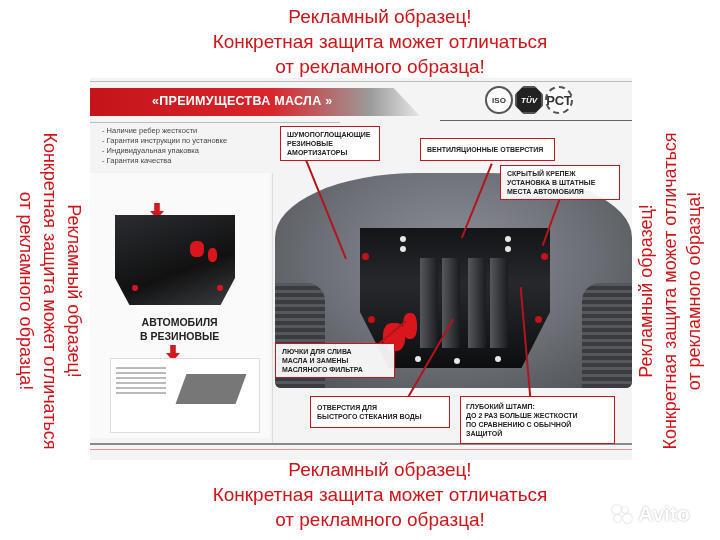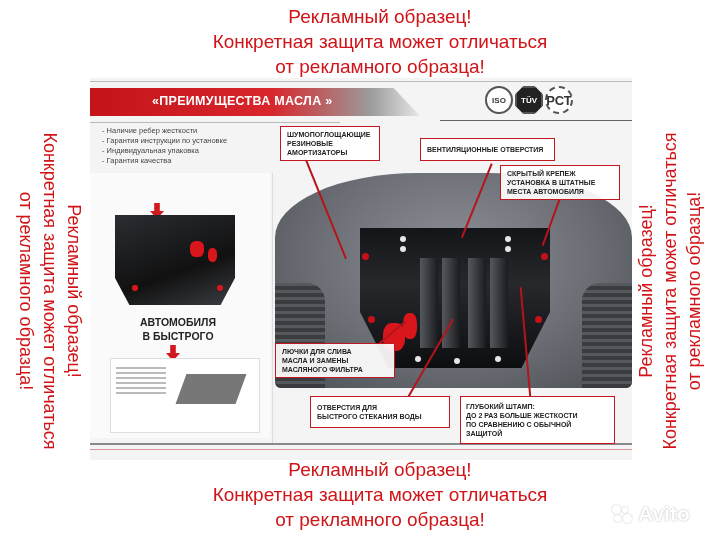--- a/index.html
+++ b/index.html
@@ -39,21 +39,21 @@
   }
   .banner-line { position:absolute; left:350px; top:42px; width:192px; height:1px; background:#666; }
   .banner-line2 { position:absolute; left:0; top:44px; width:250px; height:1px; background:#bbb; }
 
   .certs { position:absolute; left:395px; top:8px; display:flex; gap:2px; }
   .cert {
     width: 28px; height: 28px; border-radius: 50%; display:flex; align-items:center;
     justify-content:center; font-size: 8px; font-weight: bold; color: #333;
     border: 2px solid #555; background: #fff;
   }
-  .cert.tuv { background:#222; color:#fff; border-radius: 2px; clip-path: polygon(30% 0,70% 0,100% 30%,100% 70%,70% 100%,30% 100%,0 70%,0 30%); }
+  .cert.tuv { background:#222; color:#fff; border-radius: 2px; clip-path: polygon(30% 0,70% 0,100% 30%,100% 70%,70% 100%,30% 100%,0 70%,0 30%); font-style: italic; }
   .cert.rst { font-size: 13px; border-style: dashed; }
 
   .features { position:absolute; left:12px; top:48px; font-size:7.5px; color:#444; line-height:10px; }
   .features div::before { content: "- "; }
 
   .left-panel {
     position:absolute; left:0; top:95px; width:180px; height:265px; background:#fafafa;
   }
   .fastener-label { position:absolute; left:32px; top:15px; font-weight:bold; font-size:14px; color:#222;margin-top:25px; }
   .arrow-down {
@@ -153,21 +153,21 @@
   <div class="left-panel">
     <div class="fastener-label">КРЕПЕЖ</div>
     <div class="arrow-down" style="left:60px; top:30px;"></div>
     <div class="plate-small"></div>
     <div class="plug" style="left:100px; top:68px; width:14px; height:16px;"></div>
     <div class="plug" style="left:118px; top:75px; width:9px; height:14px;"></div>
     <div class="plug" style="left:42px; top:112px; width:6px; height:6px;"></div>
     <div class="plug" style="left:127px; top:112px; width:6px; height:6px;"></div>
     <div class="instr-label">
       <div>АВТОМОБИЛЯ</div>
-      <div>В БЫСТРОГО</div>
+      <div>В РЕЗИНОВЫЕ</div>
     </div>
     <div class="arrow-down" style="left:76px; top:172px;"></div>
     <div class="doc-thumb">
       <div class="doc-lines">
           <i></i>
           <i></i>
           <i></i>
           <i></i>
           <i></i>
           <i></i>

